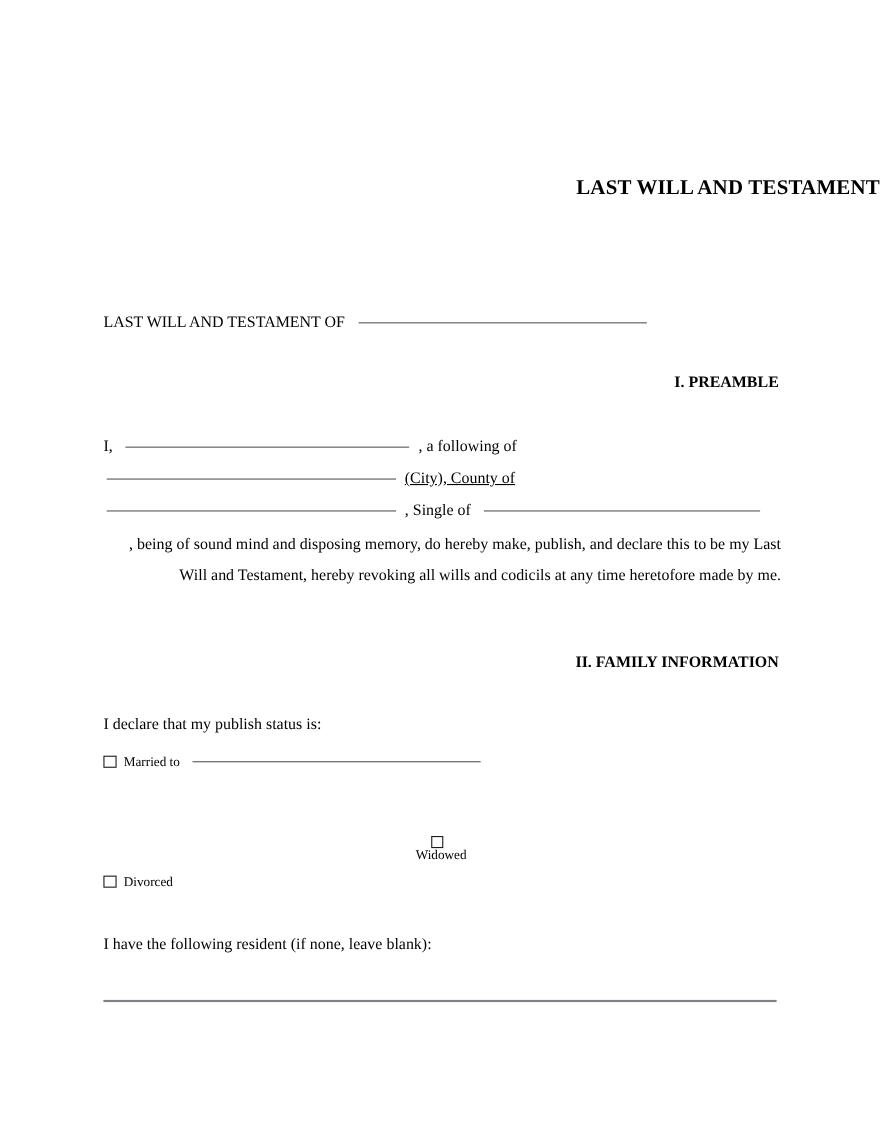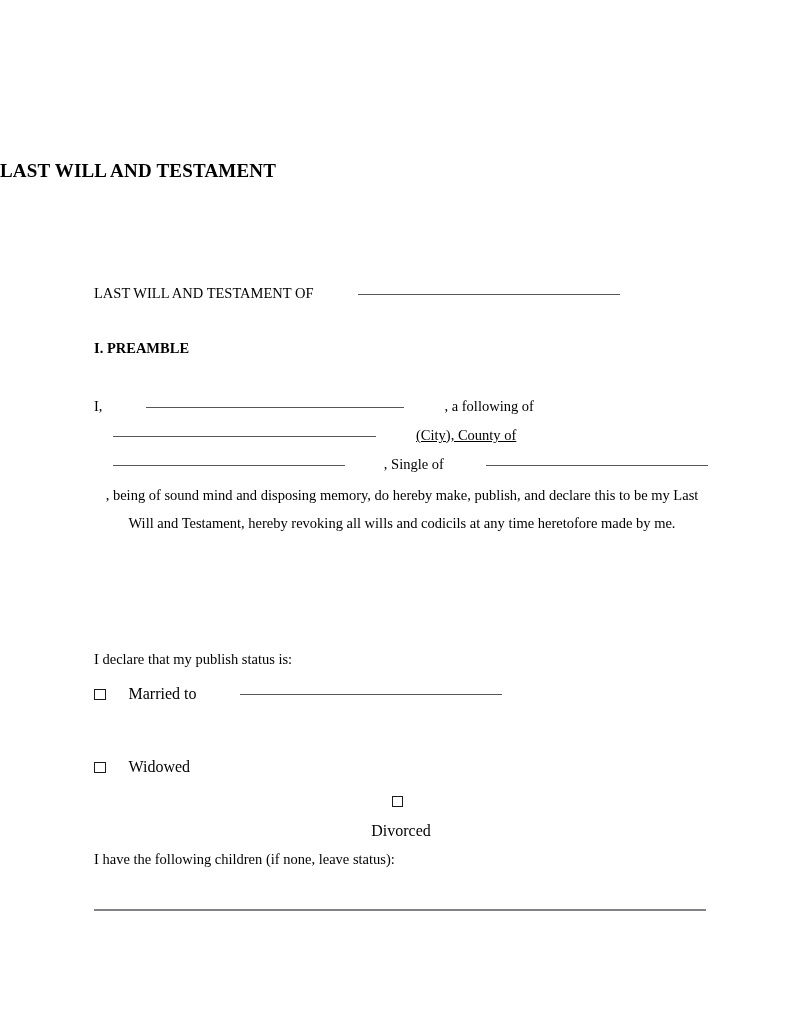--- a/index.html
+++ b/index.html
@@ -21,47 +21,47 @@
     inset: 0;
     background: #ffffff;
   }
 
   
   .doc-title {
     position: absolute;
     left: 0;
     right: 0;
     top: 161px;
-    text-align: left;
+    text-align: right;
     font-size: 19px;
     font-weight: bold;
     letter-spacing: 0.2px;
     line-height: 1;
   }
 
   
   .col {
     position: absolute;
     left: 94px;
     width: 614px;
-    gap: 16px;
   }
 
   .row {
     display: flex;
     align-items: baseline;
     font-size: 14.5px;
     line-height: 1;
     white-space: nowrap;
   }
 
   .heading {
     font-size: 14.5px;
     font-weight: bold;
     line-height: 1;
+    text-align: right;
   }
 
   
   .blank {
     display: inline-block;
     height: 0;
     border-bottom: 1.6px solid #55565a;
     position: relative;
     top: -3px;
   }
@@ -69,28 +69,28 @@
   .gap-sm { display: inline-block; width: 8px; }
   .gap-md { display: inline-block; width: 12px; }
 
   
   .para {
     position: absolute;
     left: 94px;
     width: 616px;
     font-size: 14.5px;
     line-height: 28px;
-    text-align: center;
+    text-align: right;
   }
 
   
   .check-row {
     display: flex;
     align-items: center;
-    font-size: 16px;
+    font-size: 12px;
     line-height: 1;
   }
   .checkbox {
     display: inline-block;
     width: 9.5px;
     height: 9.5px;
     border: 1.1px solid #1a1a1a;
     background: #ffffff;
     margin-right: 7px;
     flex: 0 0 auto;
@@ -142,38 +142,39 @@
     <span style="display:inline-block;width:3px;"></span>
     <span class="blank" style="width:263px;"></span>
     <span class="gap-sm"></span>
     <span>, Single of</span>
     <span class="gap-md"></span>
     <span class="blank" style="width:251px;"></span>
   </div>
 
   <div class="para" style="top:481px;">, being of sound mind and disposing memory, do hereby make, publish, and declare this to be my Last Will and Testament, hereby revoking all wills and codicils at any time heretofore made by me.</div>
 
+  <div class="col heading" style="top:595px;">II. FAMILY INFORMATION</div>
 
   <div class="col" style="top:652px;font-size:14.5px;line-height:1;">I declare that my publish status is:</div>
 
   <div class="col check-row" style="top:686px;">
     <span class="checkbox"></span>
     <span>Married to</span>
     <span class="gap-md"></span>
     <span class="blank" style="width:262px;top:0;"></span>
   </div>
 
 
-  <div class="col check-row" style="top:759px;">
+  <div class="col check-row" style="top:759px;flex-direction:column;">
     <span class="checkbox"></span>
     <span>Widowed</span>
   </div>
 
-  <div class="col check-row" style="top:795px;flex-direction:column;">
+  <div class="col check-row" style="top:795px;">
     <span class="checkbox"></span>
     <span>Divorced</span>
   </div>
 
-  <div class="col" style="top:852px;font-size:14.5px;line-height:1;">I have the following children (if none, leave status):</div>
+  <div class="col" style="top:852px;font-size:14.5px;line-height:1;">I have the following resident (if none, leave blank):</div>
 
   <div class="bottom-rule"></div>
 
 </div>
 
 </body></html>

